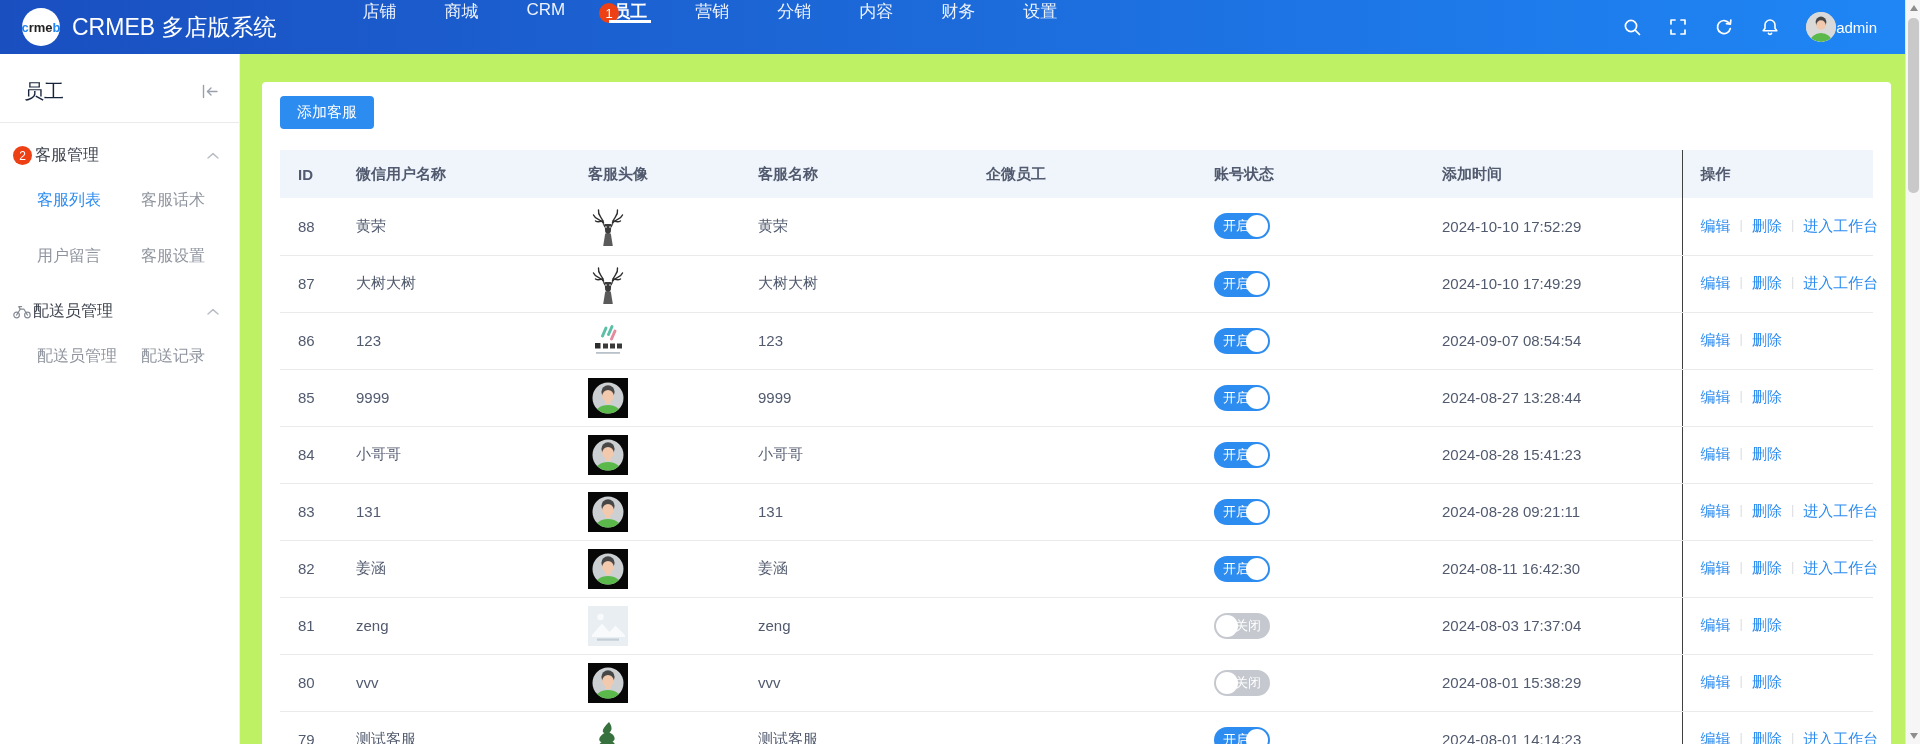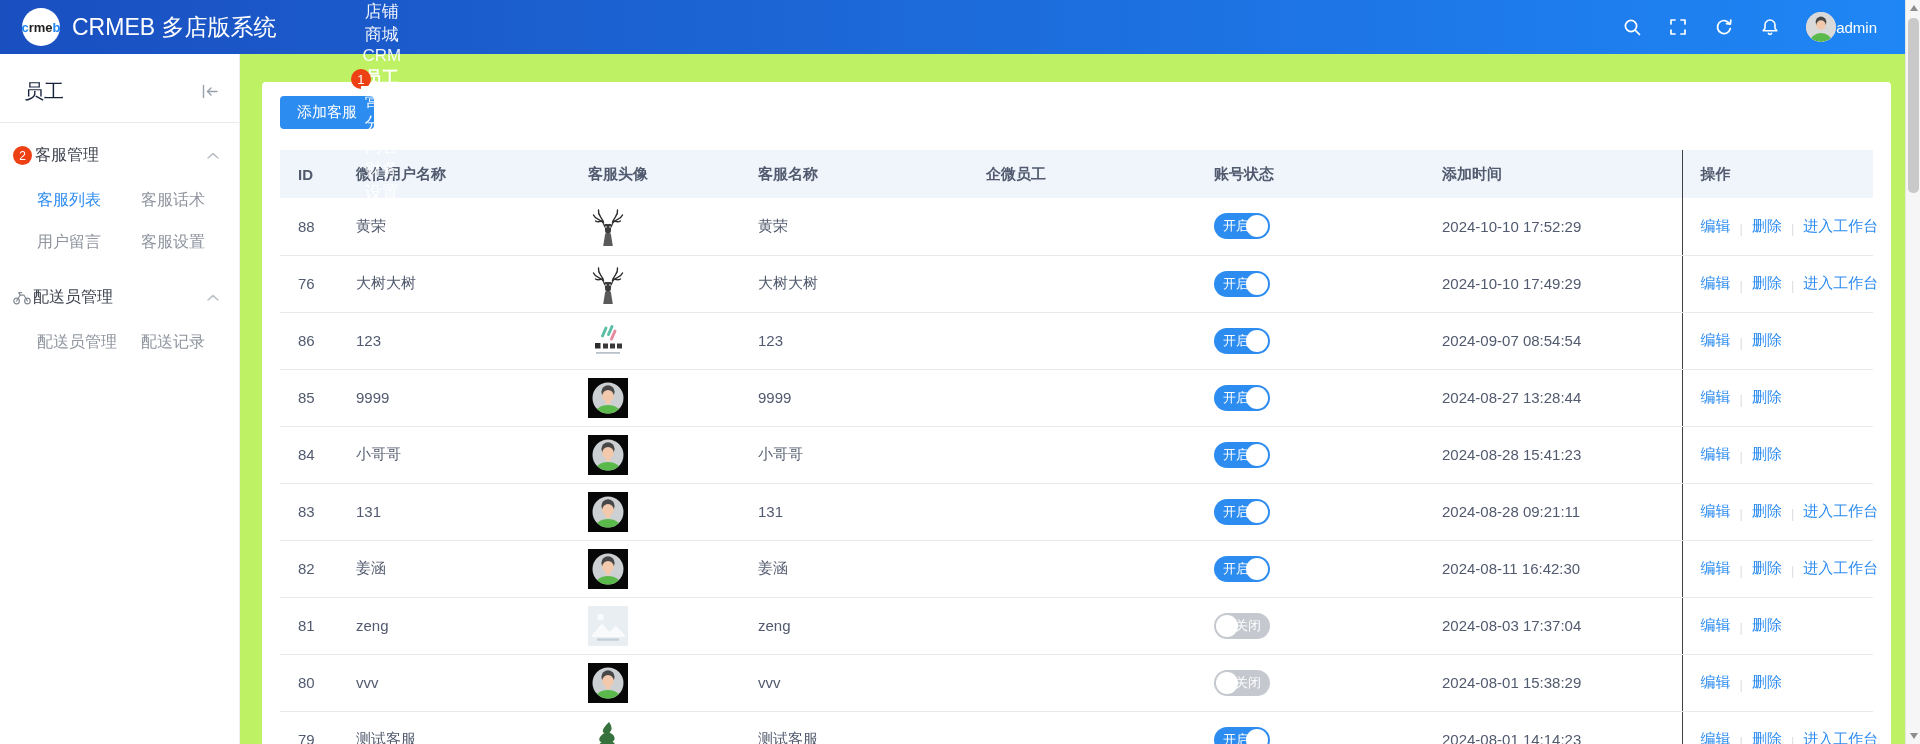--- a/index.html
+++ b/index.html
@@ -7,21 +7,21 @@
   a { text-decoration:none; cursor:pointer; }
 
   
   .navbar { position:fixed; top:0; left:0; right:15px; height:54px; display:flex; align-items:center;
             background:linear-gradient(90deg,#1a4fc0 0%,#1f86f5 100%); z-index:20; }
   .logo-circle { width:38px; height:38px; border-radius:50%; background:#fff; margin-left:22px;
                  display:flex; align-items:center; justify-content:center; }
   .logo-circle span { font-size:13px; font-weight:bold; color:#222; letter-spacing:0; }
   .logo-circle b { color:#1f86f5; }
   .app-title { color:#fff; font-size:23px; margin-left:12px; white-space:nowrap; }
-  .nav-menu { display:flex; align-items:center; height:54px; margin-left:62px;flex-direction:column; }
+  .nav-menu { display:flex; align-items:flex-start; height:54px; margin-left:62px; }
   .nav-item { position:relative; display:flex; align-items:center; padding:0 16px; margin:0 8px;
               color:rgba(255,255,255,.92); font-size:17px; cursor:pointer; white-space:nowrap; }
   .nav-item.active { font-weight:bold; color:#fff; }
   .nav-item.active::after { content:""; position:absolute; left:12px; right:12px; bottom:0; height:3px; background:#fff; }
   .nav-badge { position:absolute; top:3px; left:2px; min-width:20px; height:20px; padding:0 5px; border-radius:10px;
                background:#ed4014; color:#fff; font-size:13px; font-weight:normal; display:flex; align-items:center; justify-content:center; }
   .nav-right { margin-left:auto; display:flex; align-items:center; gap:26px; margin-right:28px; }
   .nav-icon { width:20px; height:20px; cursor:pointer; display:block; }
   .admin-wrap { display:flex; align-items:center; gap:0; cursor:pointer; }
   .admin-avatar { width:30px; height:30px; border-radius:50%; overflow:hidden; background:#d9d9d9; }
@@ -41,21 +41,21 @@
   .side-title-row { display:flex; align-items:center; justify-content:space-between; padding:24px 20px 0 24px; }
   .side-title { font-size:20px; color:#17233d; }
   .collapse-btn { cursor:pointer; display:flex; }
   .side-divider { height:1px; background:#e8eaec; margin-top:17px; }
   .side-section-header { position:relative; display:flex; align-items:center; margin-top:16px; padding:6px 20px 6px 13px; cursor:pointer; }
   .side-badge { min-width:19px; height:19px; border-radius:10px; background:#ed4014; color:#fff; font-size:12px;
                 display:flex; align-items:center; justify-content:center; margin-right:2px; padding:0 4px; }
   .side-section-icon { width:18px; height:15px; margin-right:1px; display:flex; }
   .side-section-label { font-size:16px; color:#3d424d; margin-left:1px; }
   .side-chevron { position:absolute; right:20px; display:flex; }
-  .side-items { display:grid; grid-template-columns:104px 104px; padding-left:37px; row-gap:21px; margin-top:18px; }
+  .side-items { display:grid; grid-template-columns:104px 104px; padding-left:37px; row-gap:35px; margin-top:18px; }
   .side-item { font-size:16px; color:#8f949e; cursor:pointer; white-space:nowrap; }
   .side-item.active { color:#2d8cf0; }
   .side-gap { height:12px; }
 
   
   .main { position:absolute; top:54px; left:240px; right:15px; bottom:0; background:#bef264; padding:28px 14px 0 22px; overflow:hidden; }
   .card { background:#fff; border-radius:4px; padding:14px 18px 30px 18px; min-height:680px; }
   .add-btn { display:inline-flex; align-items:center; justify-content:center; height:33px; padding:0 17px;
              background:#2d8cf0; color:#fff; font-size:15px; border:none; border-radius:4px; cursor:pointer; margin-bottom:21px; }
 
@@ -70,21 +70,21 @@
   .toggle { position:relative; width:56px; height:26px; border-radius:13px; display:inline-flex; align-items:center; cursor:pointer; }
   .toggle.on  { background:#2d8cf0; }
   .toggle.off { background:#c5c8ce; }
   .toggle .knob { position:absolute; top:2px; width:22px; height:22px; border-radius:50%; background:#fff; }
   .toggle.on  .knob { right:2px; }
   .toggle.off .knob { left:2px; }
   .toggle-label { width:100%; font-size:13px; color:#fff; line-height:26px; }
   .toggle.on  .toggle-label { text-align:left; padding-left:9px; }
   .toggle.off .toggle-label { text-align:right; padding-right:9px; }
 
-  .row-actions { display:flex; align-items:flex-end; white-space:nowrap; }
+  .row-actions { display:flex; align-items:flex-start; white-space:nowrap; }
   .row-actions a { color:#2d8cf0; font-size:15px; }
   .row-actions .sep { color:#dcdee2; margin:0 9px; font-size:13px; }
 </style>
 </head>
 <body>
 
 <div class="navbar">
   <div class="logo-circle">
     <span><b>c</b><span>rme</span><b>b</b></span>
   </div>
@@ -282,21 +282,21 @@
                 <a>编辑</a>
                 <span class="sep">|</span>
                 <a>删除</a>
                 <span class="sep">|</span>
                 <a>进入工作台</a>
               </div>
             </td>
   </tr>
 
   <tr>
-    <td>76</td>
+    <td>87</td>
     <td>大树大树</td>
     <td>
               <div class="avatar-box">
   <svg viewBox="0 0 40 40">
     <rect width="40" height="40" fill="#ffffff"></rect>
     <g stroke="#2e2e2e" stroke-width="1.4" fill="none" stroke-linecap="round">
       <path d="M15.5 17 C14.5 11 9.5 10 10.5 4"></path>
                     <path d="M15.5 17 C12.5 13 7.5 14 5.5 9"></path>
                     <path d="M15 15 C13 15 10.5 17 7.5 15"></path>
       <path d="M24.5 17 C25.5 11 30.5 10 29.5 4"></path>

